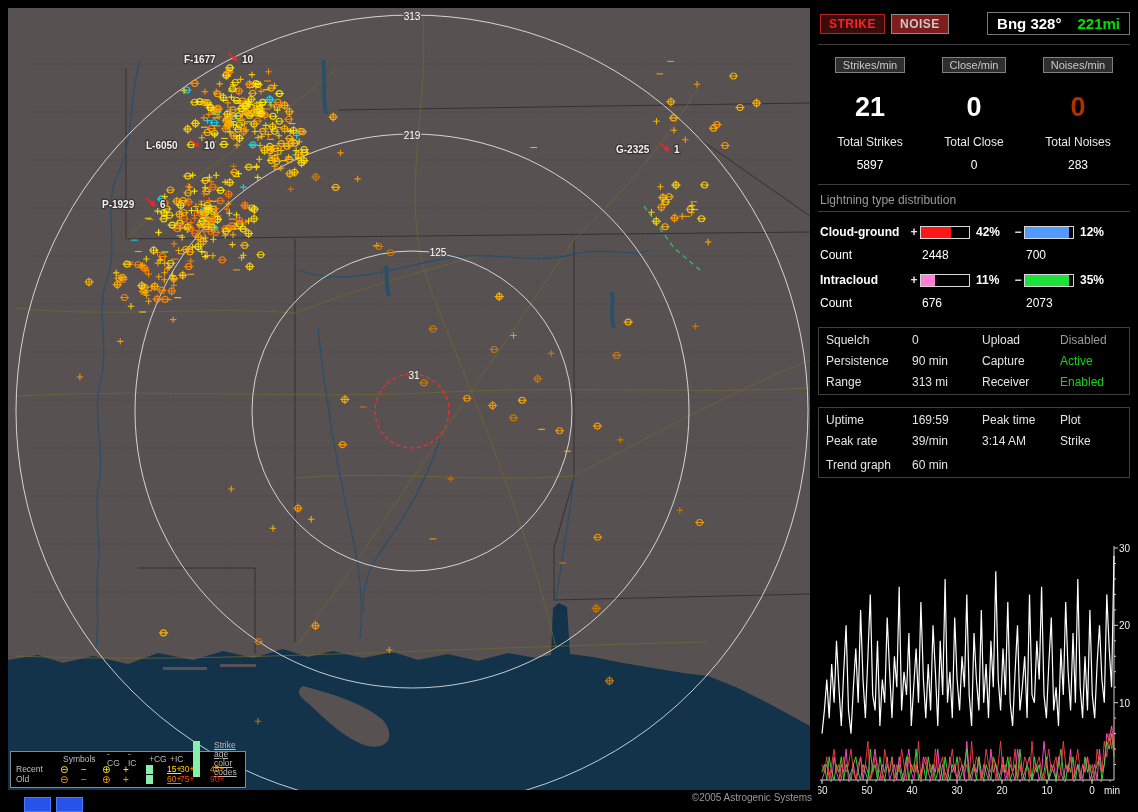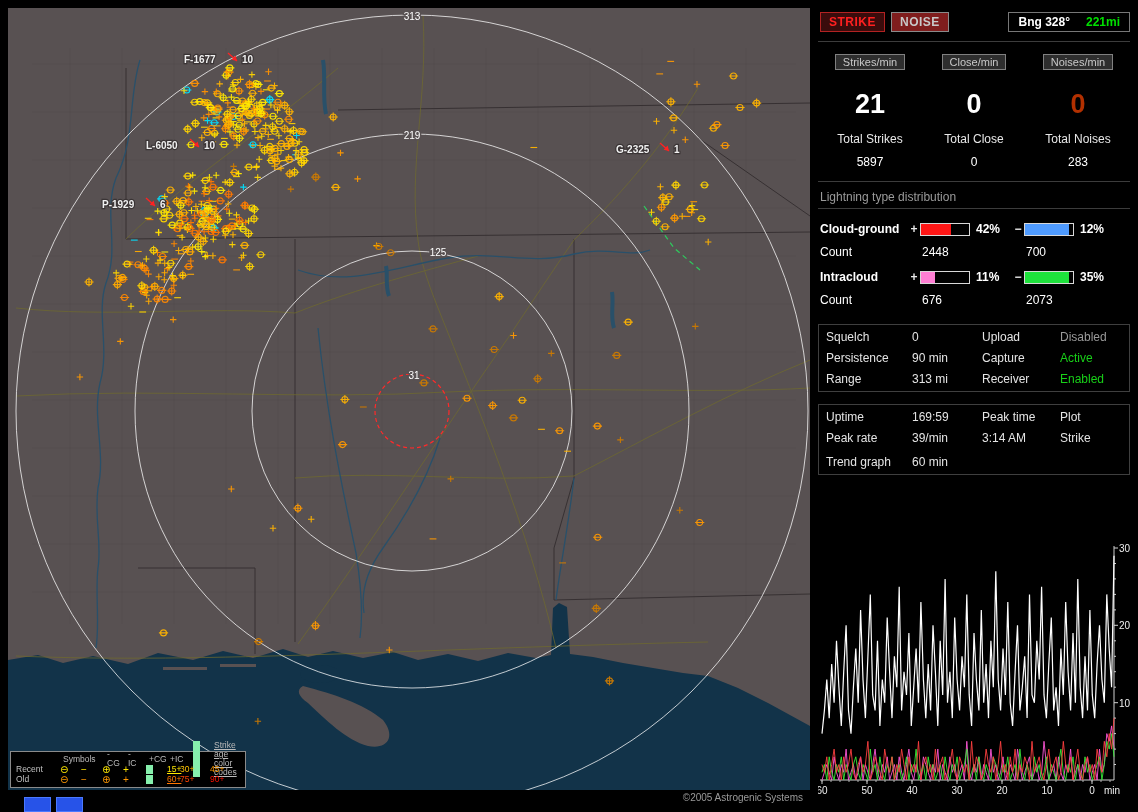--- a/index.html
+++ b/index.html
@@ -15,31 +15,31 @@
   
   #legend{position:absolute;left:2px;bottom:2px;background:#000;border:1px solid #8a8a8a;
     padding:2px 5px 3px 5px;display:grid;
     grid-template-columns:44px 21px 21px 21px 23px 34px 30px 30px;
     grid-auto-rows:10px;font-size:8.5px;color:#c0c0c0;align-items:center;line-height:9px;}
   #legend .lh{color:#bbb;margin-left:47px;}
   #legend .lage{border-left:7px solid #86efac;padding-left:14px;text-decoration:underline;}
   #legend .ls{font-size:10px;}
   #legend .lc{text-align:left;}
 
-  #copyright{position:absolute;left:1px;top:792px;width:802px;text-align:right;color:#9a9a9a;font-size:10px;}
+  #copyright{position:absolute;left:10px;top:792px;width:802px;text-align:right;color:#9a9a9a;font-size:10px;}
   .bluesq{position:absolute;top:797px;width:25px;height:13px;background:#2753e8;border:1px solid #4a79ff;}
 
   
   #panel{position:absolute;left:818px;top:8px;width:312px;height:796px;display:flex;flex-direction:column;
     color:#e4e4e4;font-size:12px;}
   .topbar{display:flex;align-items:center;gap:6px;padding:4px 0 9px 2px;border-bottom:1px solid #3c3c3c;}
   .btn{padding:2px 8px;font-weight:bold;font-size:12px;letter-spacing:.5px;cursor:default;}
   .btn.red{color:#ff2020;border:1px solid #b22222;background:#3a0c0c;}
   .btn.gray{color:#c8c8c8;border:1px solid #8a8a8a;background:#7f1d1d;}
-  .bngbox{margin-left:auto;border:1px solid #777;padding:2px 9px;display:flex;gap:16px;font-weight:bold;color:#fff;font-size:12px;}
+  .bngbox{margin-left:auto;border:1px solid #777;padding:2px 9px;display:flex;gap:16px;font-weight:bold;color:#fff;font-size:15px;}
 
   .stats{display:flex;margin-top:12px;text-align:center;}
   .stat-col{flex:1;}
   .chip{display:inline-block;background:#2e2e2e;border:1px solid #808080;color:#c8c8c8;font-size:11px;padding:1px 7px;}
   .big{font-size:27px;font-weight:bold;color:#fff;margin:19px 0 12px 0;}
   .tlabel{font-size:12px;color:#e8e8e8;margin-bottom:9px;}
   .tval{font-size:12px;color:#fff;}
 
   .divider{border-top:1px solid #3c3c3c;margin:12px 0 8px 0;}
   .dist-title{color:#9a9a9a;padding:0 2px 4px 2px;border-bottom:1px solid #3c3c3c;margin-bottom:9px;}

